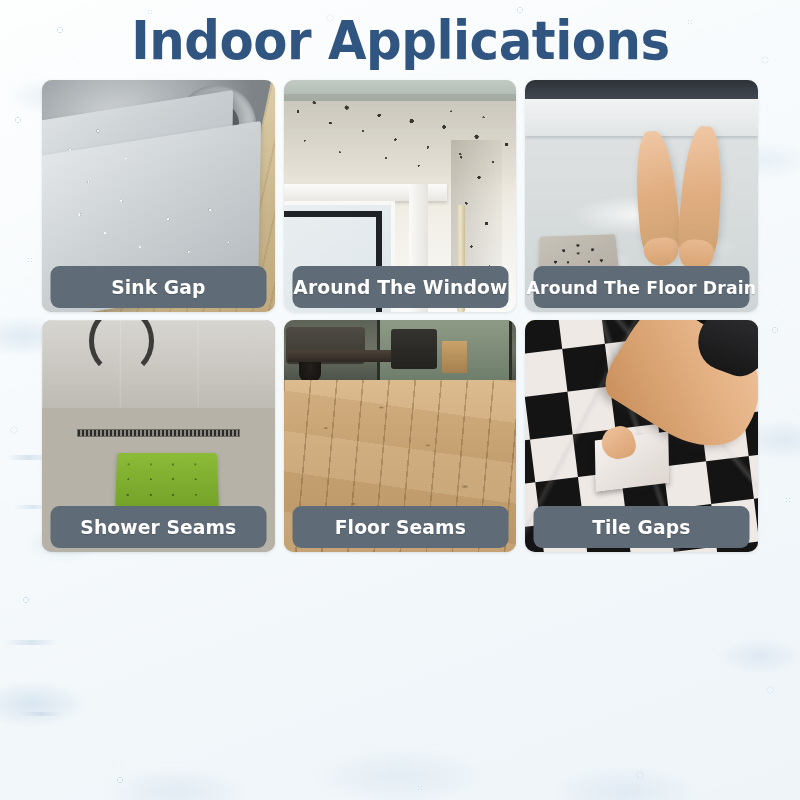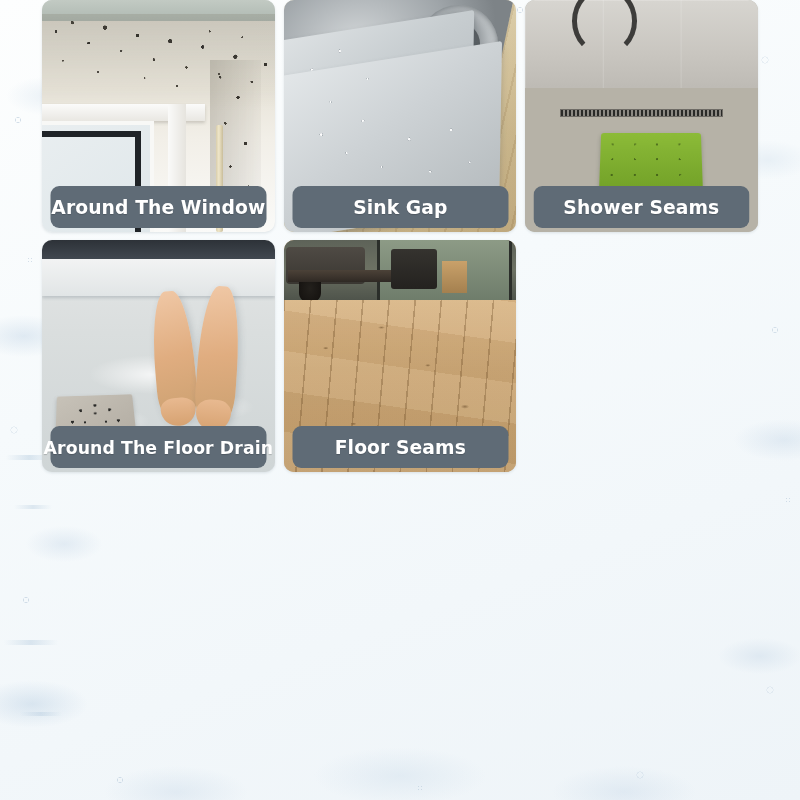--- a/index.html
+++ b/index.html
@@ -767,83 +767,98 @@
     background: linear-gradient(180deg, #e8c66f, #d8b14e);
   }
 </style>
 </head>
 <body>
 
 <div id="bg-texture"></div>
 
 <div id="page">
 
+  <div id="title-wrap">
+    <h1 id="page-title">Indoor Applications</h1>
+  </div>
 
   <div id="grid">
 
+
+    <div class="tile">
+      <div class="photo ph-sink">
+        <div class="wood"></div>
+        <div class="basin"></div>
+        <div class="drain"></div>
+        <div class="panel"></div>
+        <div class="panel p2"></div>
+        <div class="droplets"></div>
+      </div>
+      <div class="tile-label">Sink Gap</div>
+    </div>
 
     <div class="tile">
       <div class="photo ph-window">
         <div class="ceiling"></div>
         <div class="moldband"></div>
         <div class="corner-mold"></div>
         <div class="frame-top"></div>
         <div class="frame-side"></div>
         <div class="pipe"></div>
         <div class="glass"></div>
       </div>
       <div class="tile-label">Around The Window</div>
     </div>
 
-    <div class="tile">
-      <div class="photo ph-sink">
-        <div class="wood"></div>
-        <div class="basin"></div>
-        <div class="drain"></div>
-        <div class="panel"></div>
-        <div class="panel p2"></div>
-        <div class="droplets"></div>
-      </div>
-      <div class="tile-label">Sink Gap</div>
-    </div>
-
-
-
-    <div class="tile">
-      <div class="photo ph-shower">
-        <div class="wall"></div>
-        <div class="hose"></div>
-        <div class="floor"></div>
-        <div class="lineardrain"></div>
-        <div class="mat"></div>
-      </div>
-      <div class="tile-label">Shower Seams</div>
-    </div>
+
 
     <div class="tile">
       <div class="photo ph-drain">
         <div class="wallstrip"></div>
         <div class="ledge"></div>
         <div class="wet"></div>
         <div class="foot f1"></div>
         <div class="foot f2"></div>
         <div class="grate"></div>
       </div>
       <div class="tile-label long">Around The Floor Drain</div>
+    </div>
+
+    <div class="tile">
+      <div class="photo ph-shower">
+        <div class="wall"></div>
+        <div class="hose"></div>
+        <div class="floor"></div>
+        <div class="lineardrain"></div>
+        <div class="mat"></div>
+      </div>
+      <div class="tile-label">Shower Seams</div>
     </div>
 
     <div class="tile">
       <div class="photo ph-floorseams">
         <div class="room"></div>
         <div class="window"></div>
         <div class="sofa"></div>
         <div class="chair"></div>
         <div class="stool"></div>
         <div class="table"></div>
         <div class="planks"></div>
         <div class="knots"></div>
       </div>
       <div class="tile-label">Floor Seams</div>
     </div>
 
+    <div class="tile">
+      <div class="photo ph-tilegaps">
+        <div class="bgstrip"></div>
+        <div class="board"></div>
+        <div class="veins"></div>
+        <div class="liftedtile"></div>
+        <div class="fingers"></div>
+        <div class="arm"></div>
+        <div class="sleeve"></div>
+      </div>
+      <div class="tile-label">Tile Gaps</div>
+    </div>
 
   </div>
 </div>
 
 </body></html>

